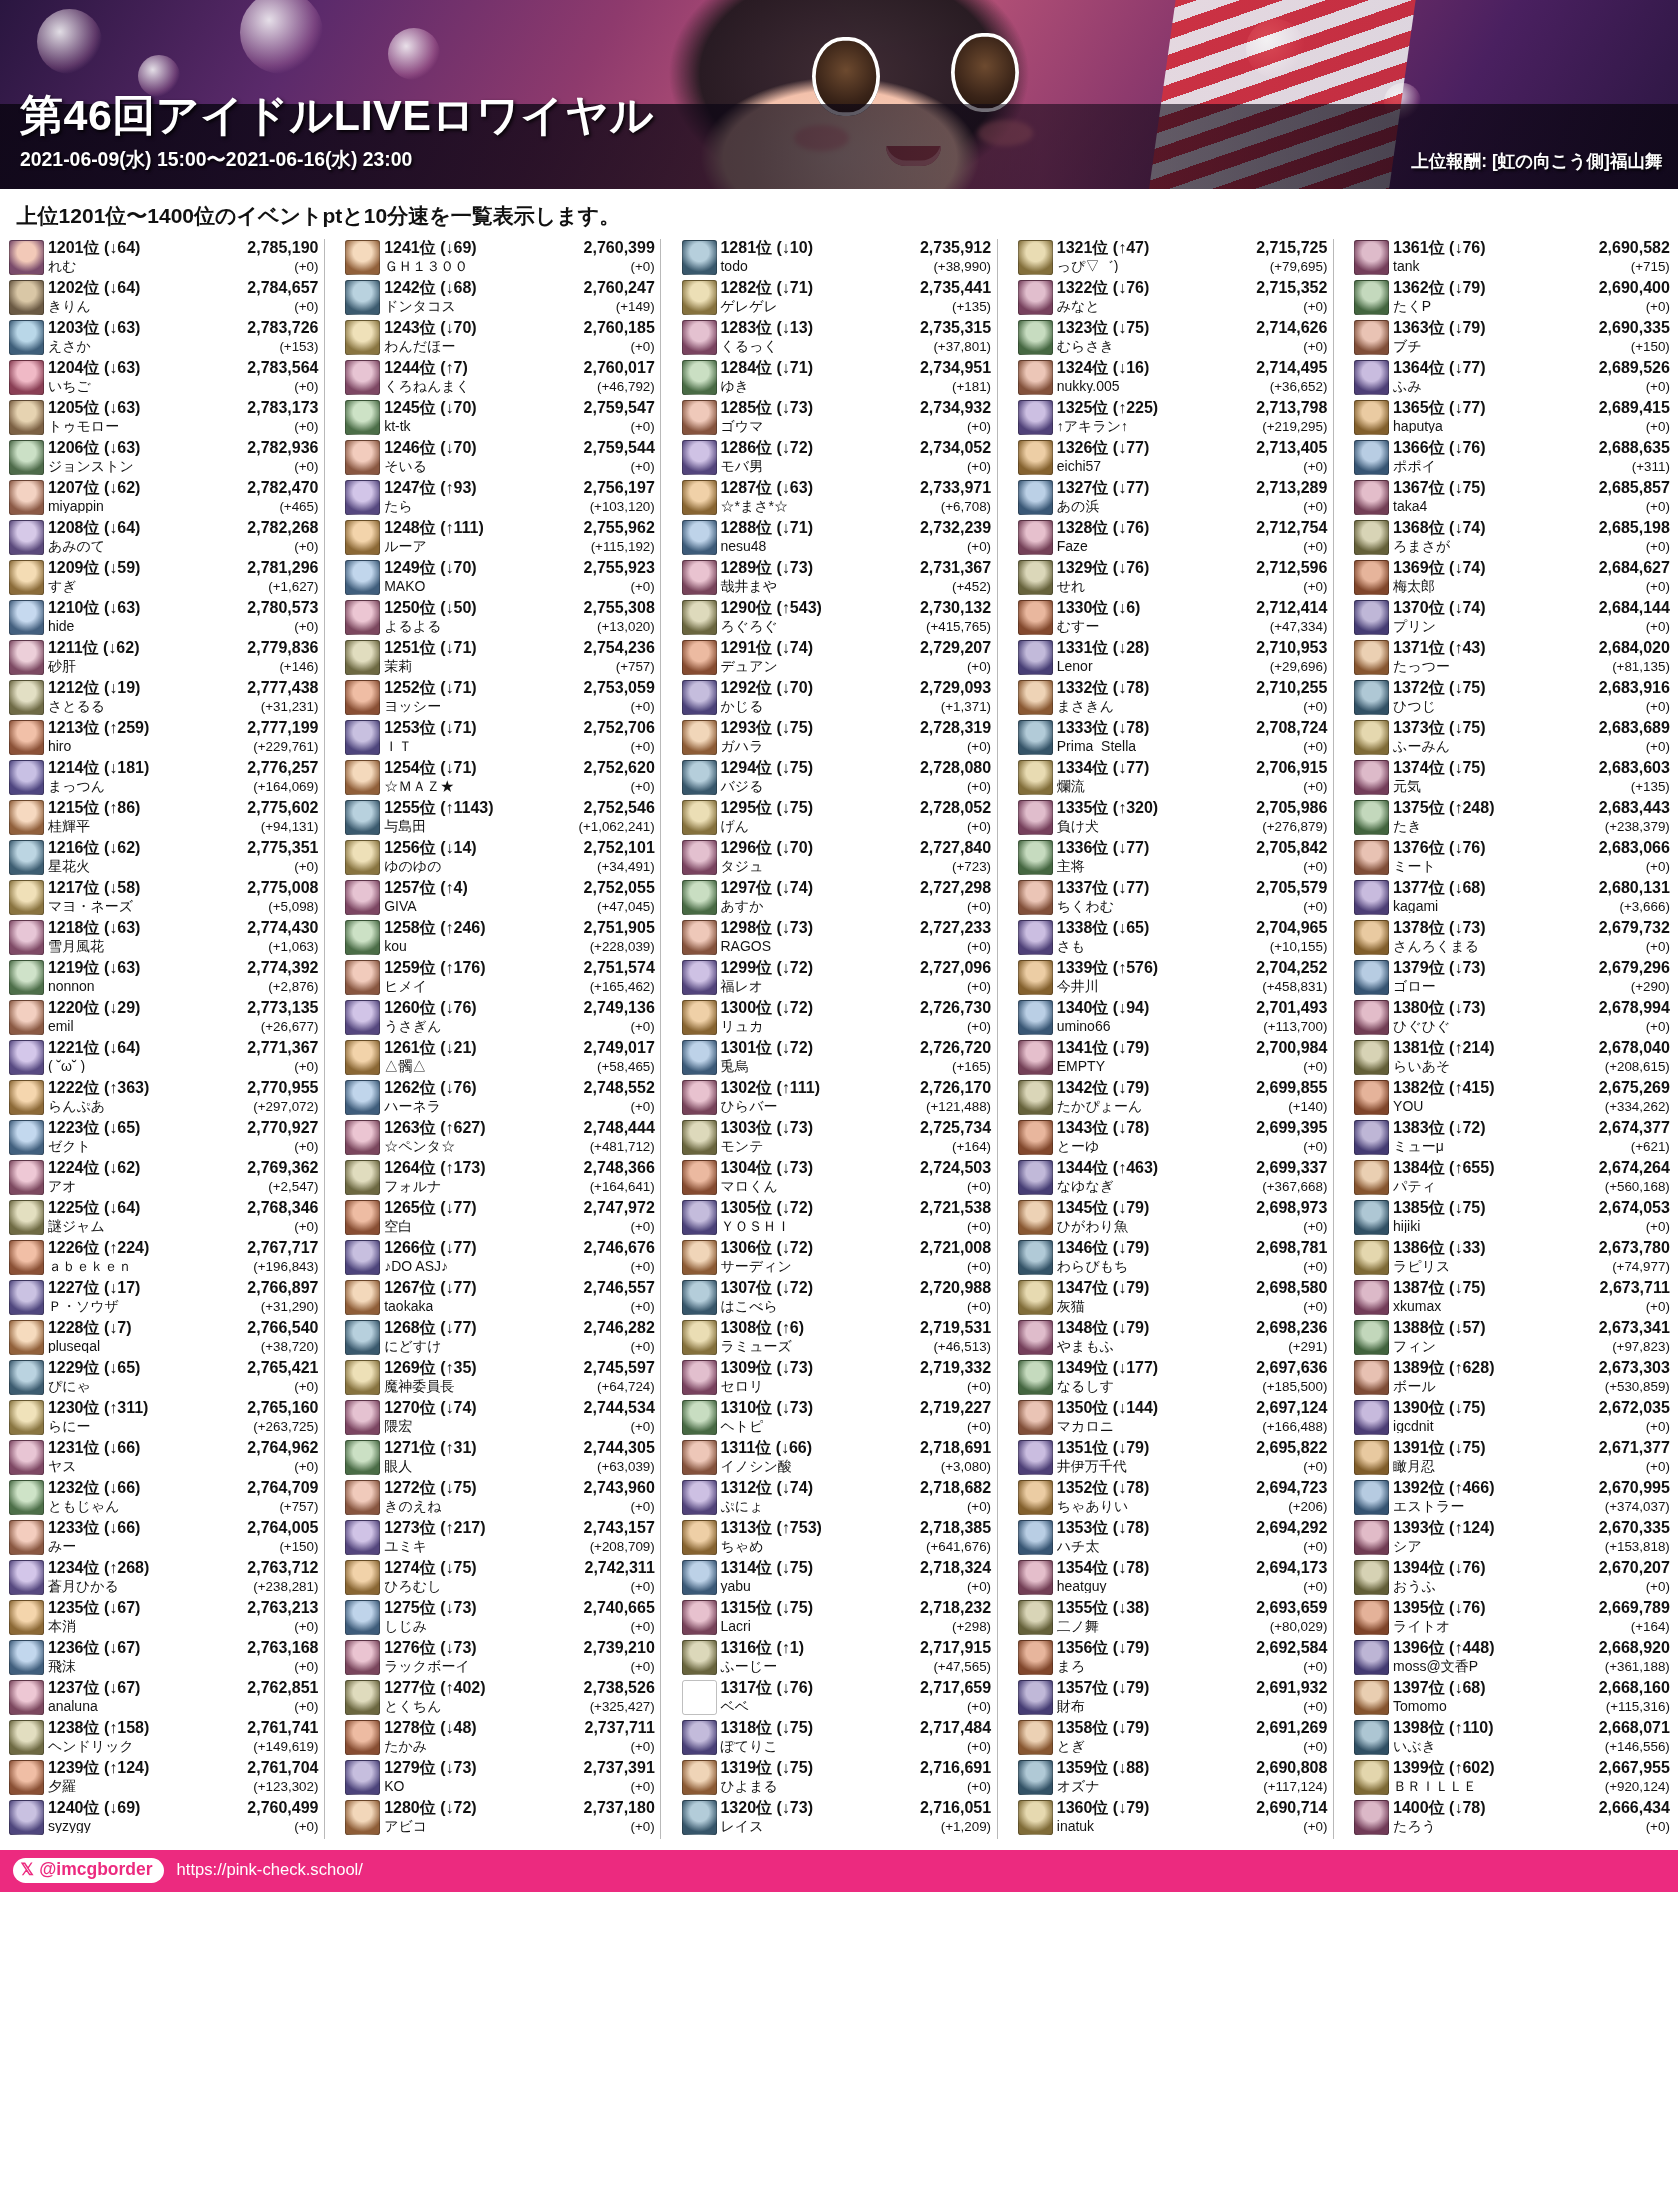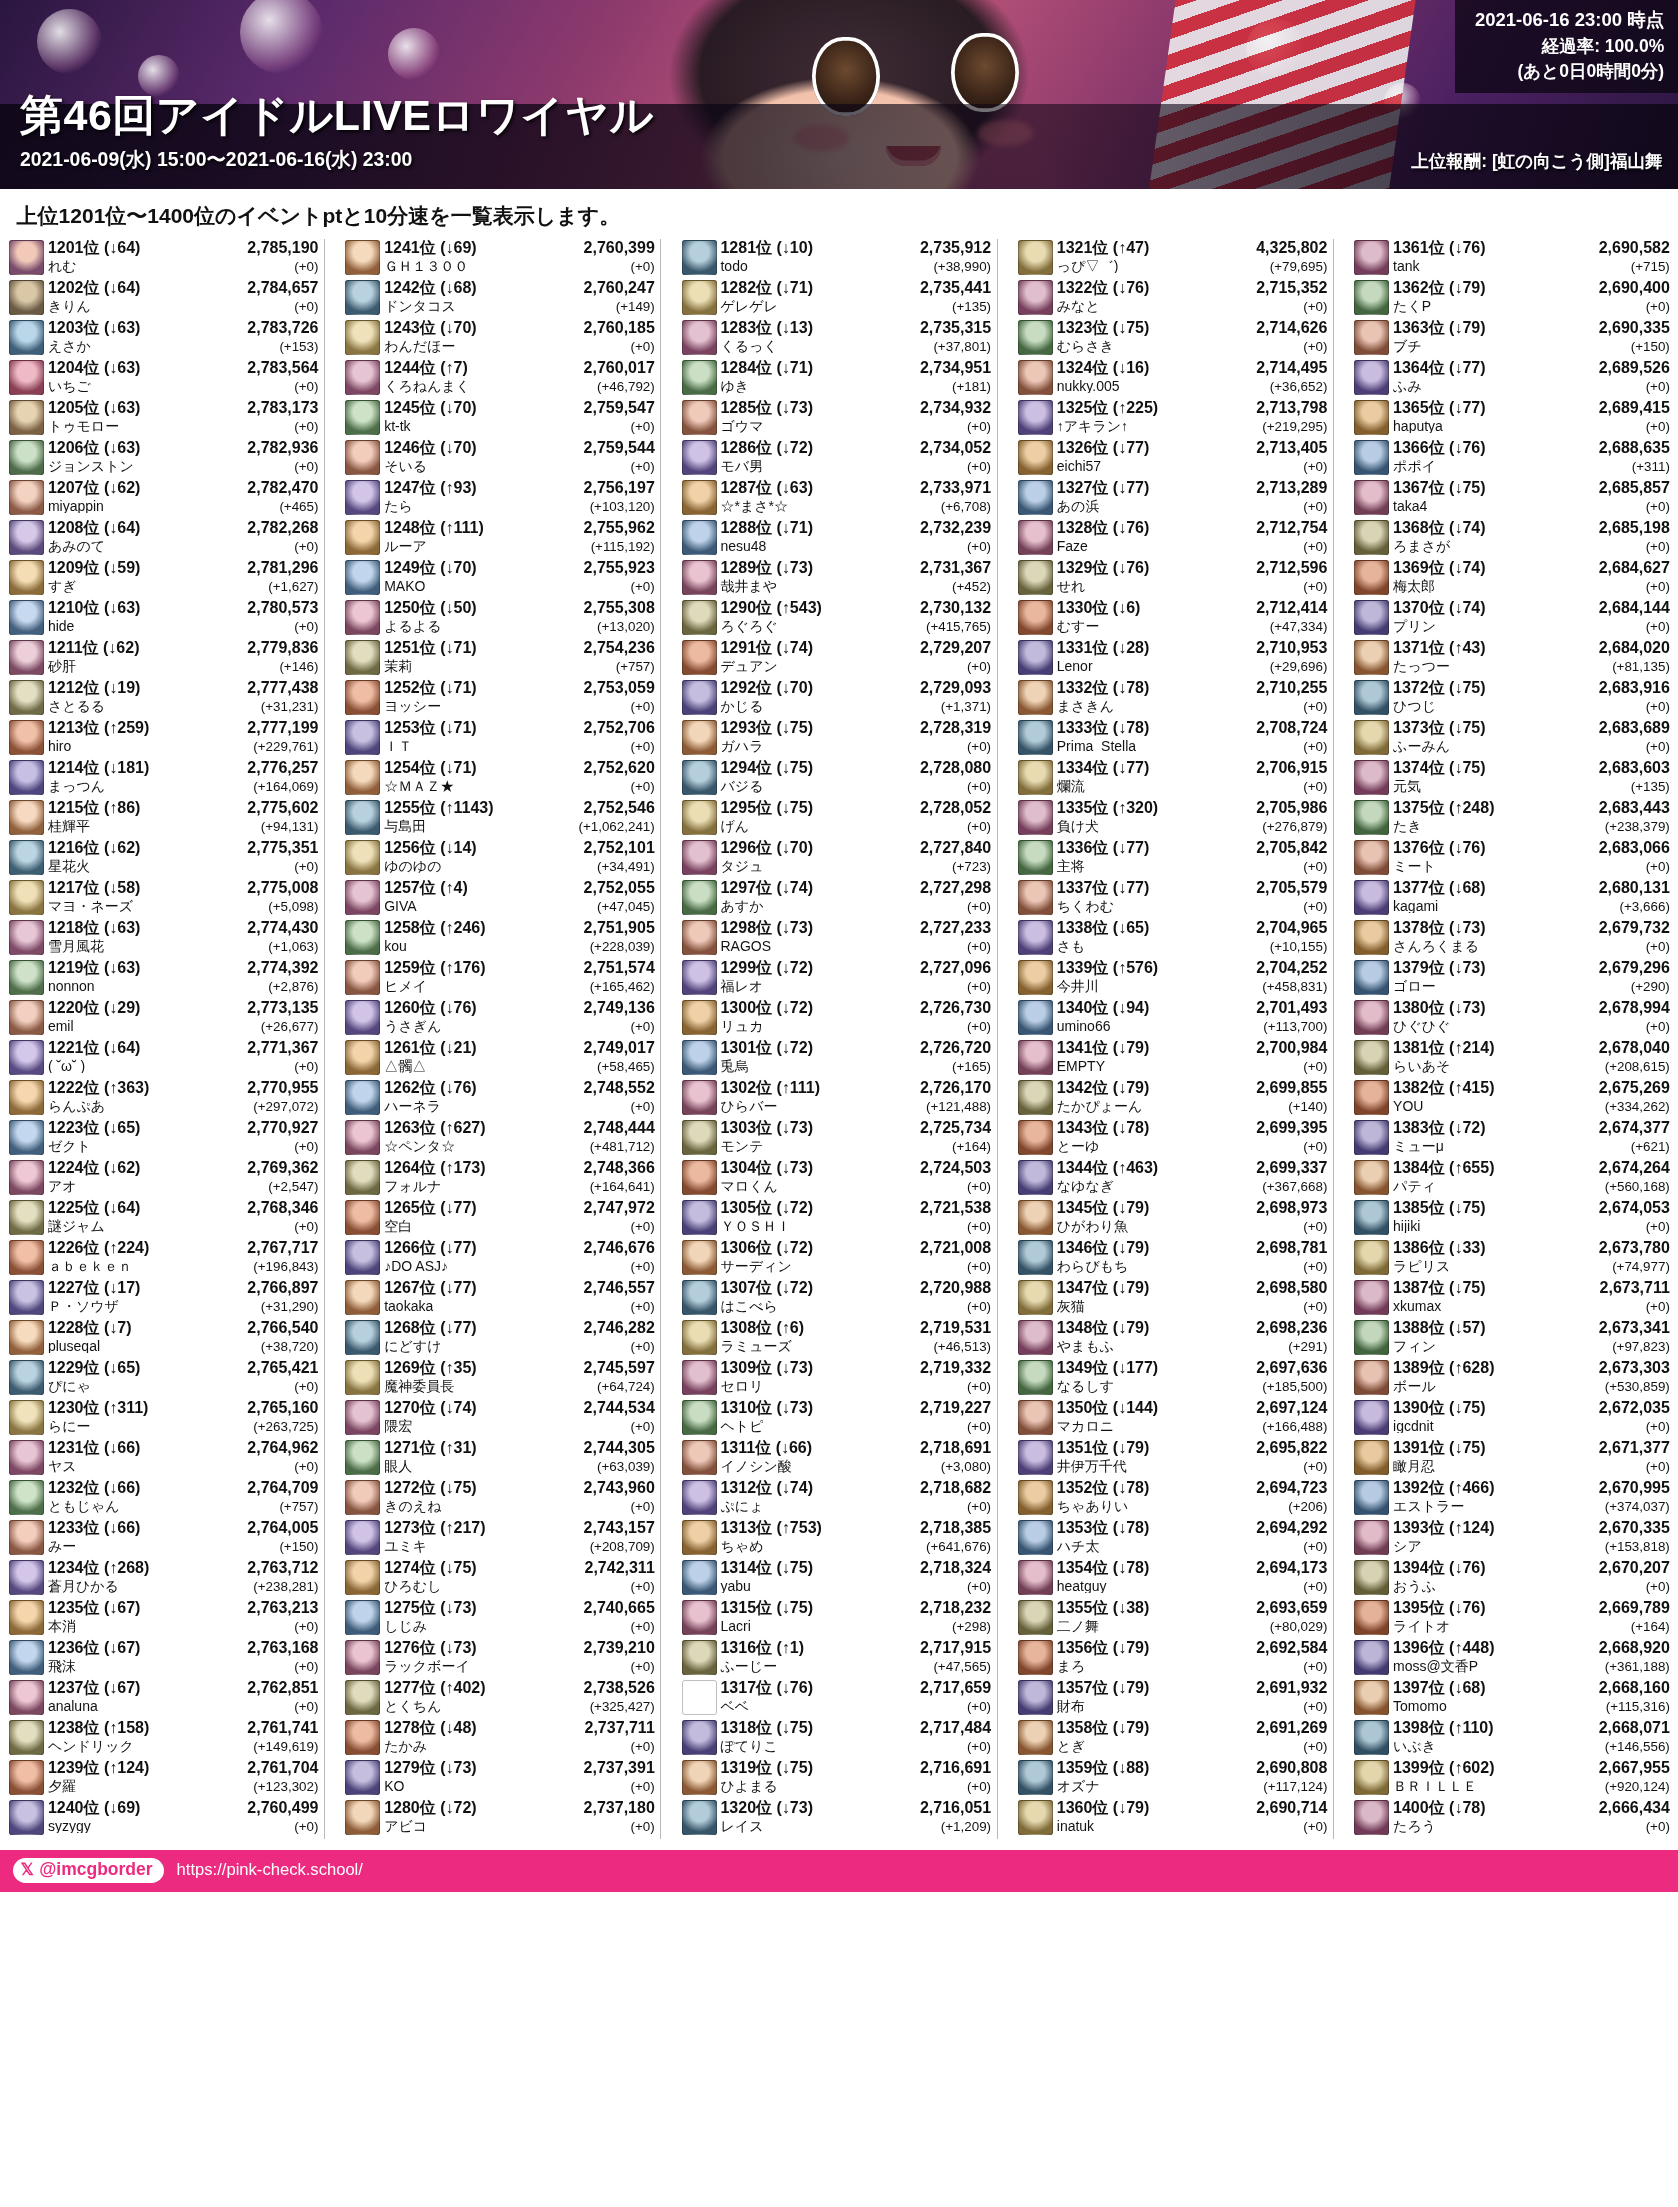--- a/index.html
+++ b/index.html
@@ -150,25 +150,20 @@
   <div class="cheek" style="left:794px; top:125px;"></div>
   <div class="cheek" style="left:978px;top:120px;"></div>
   <div class="mouth"></div>
 
   <div class="darkstrip"></div>
 
   <div class="title-main">第46回アイドルLIVEロワイヤル</div>
   <div class="title-sub">2021-06-09(水) 15:00〜2021-06-16(水) 23:00</div>
   <div class="reward">上位報酬: [虹の向こう側]福山舞</div>
 
-  <div class="clockbox">
-    <div class="l1">2021-06-16 23:00 時点</div>
-    <div class="l2">経過率: 100.0%</div>
-    <div class="l3">(あと0日0時間0分)</div>
-  </div>
 </div>
 
 <div class="caption">上位1201位〜1400位のイベントptと10分速を一覧表示します。</div>
 
 <div class="columns">
   <div class="col">
       <div class="row">
         <div class="icon" style="background: radial-gradient(circle at 50% 34%, rgb(242, 201, 184) 0%, rgb(242, 201, 184) 34%, rgb(122, 75, 107) 72%, rgb(122, 75, 107) 100%);"></div>
         <div class="meta">
           <div class="line1">
@@ -1732,21 +1727,21 @@
           </div>
         </div>
       </div>
     </div>
   <div class="col">
       <div class="row">
         <div class="icon" style="background: radial-gradient(circle at 50% 34%, rgb(233, 220, 179) 0%, rgb(233, 220, 179) 34%, rgb(131, 111, 59) 72%, rgb(131, 111, 59) 100%);"></div>
         <div class="meta">
           <div class="line1">
             <span class="rank">1321位 (↑47)</span>
-            <span class="pts">4,325,802</span>
+            <span class="pts">2,715,725</span>
           </div>
           <div class="line2">
             <span class="name">っぴ▽゛)</span>
             <span class="delta">(+79,695)</span>
           </div>
         </div>
       </div>
       <div class="row">
         <div class="icon" style="background: radial-gradient(circle at 50% 34%, rgb(225, 190, 205) 0%, rgb(225, 190, 205) 34%, rgb(119, 65, 93) 72%, rgb(119, 65, 93) 100%);"></div>
         <div class="meta">

